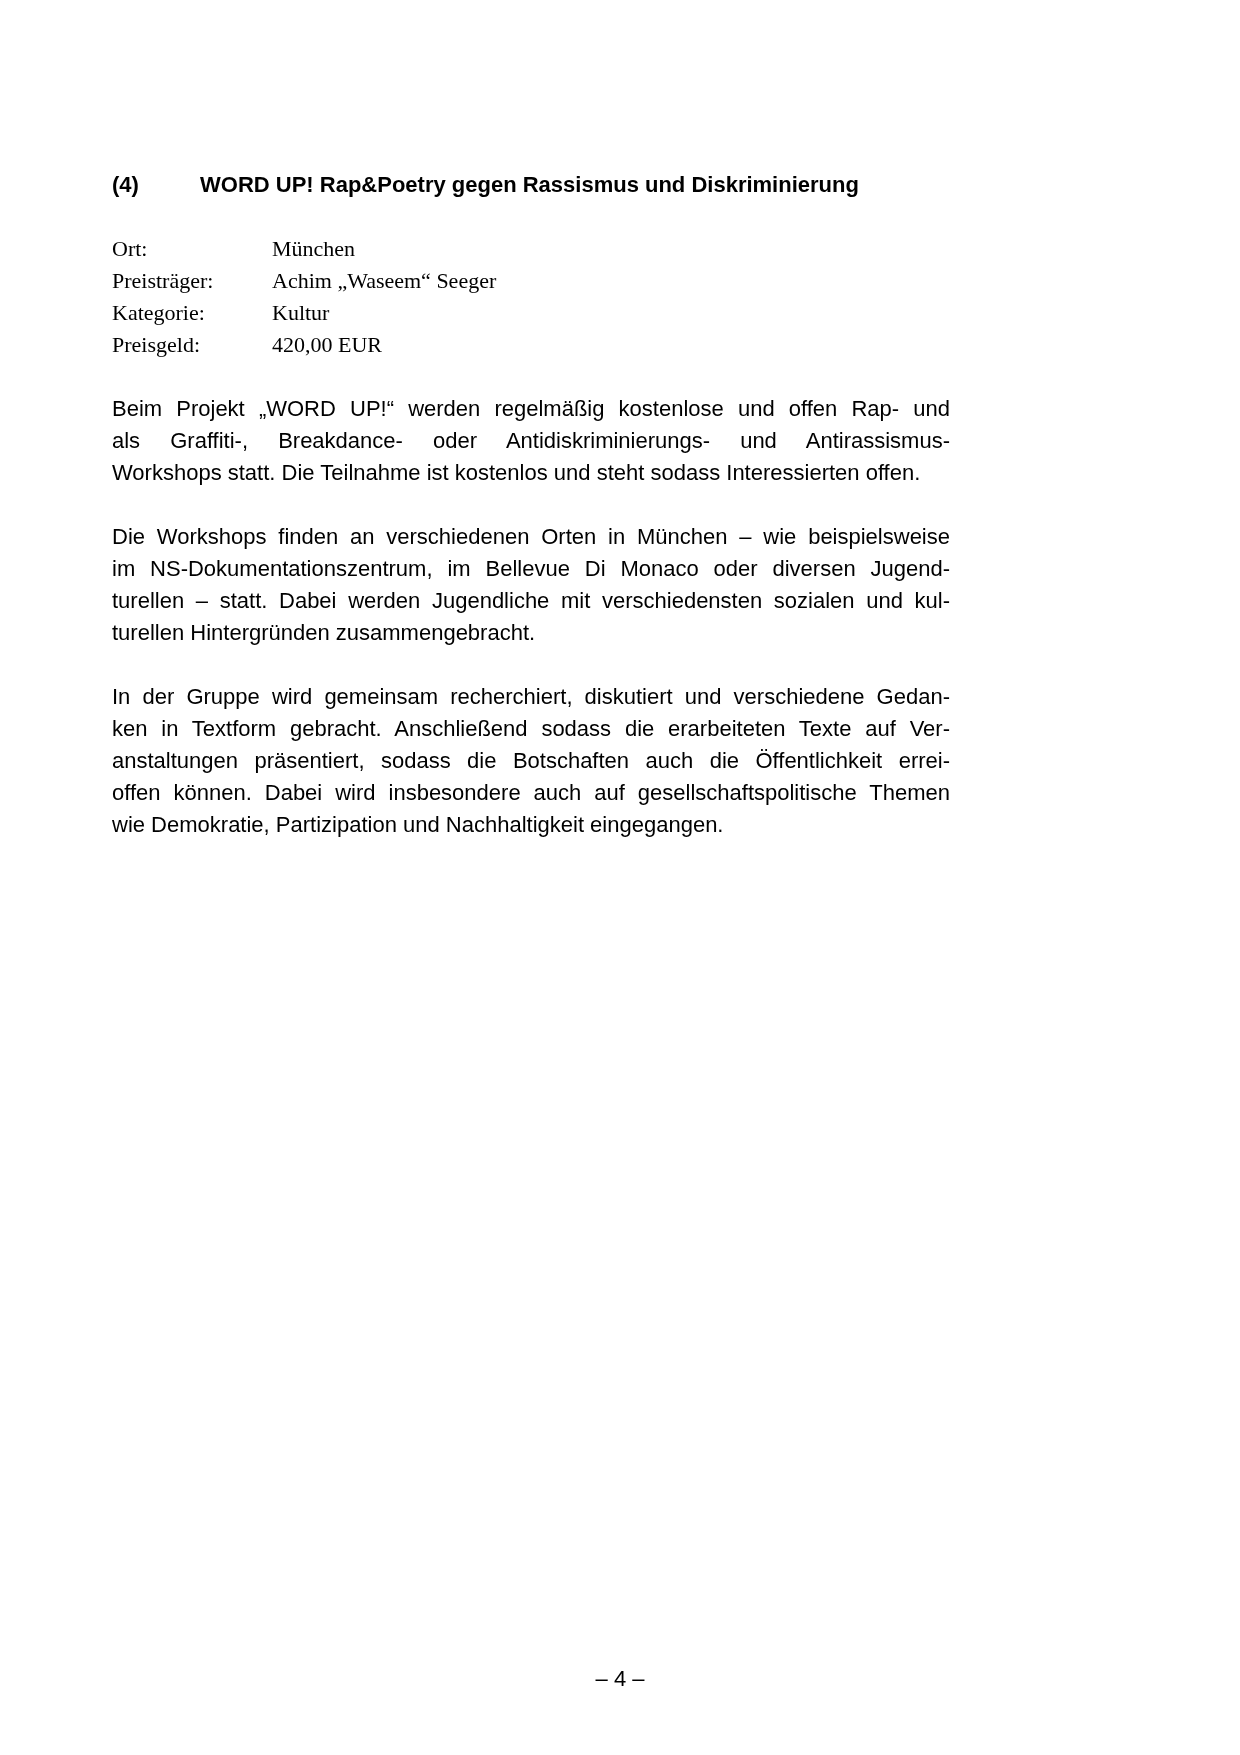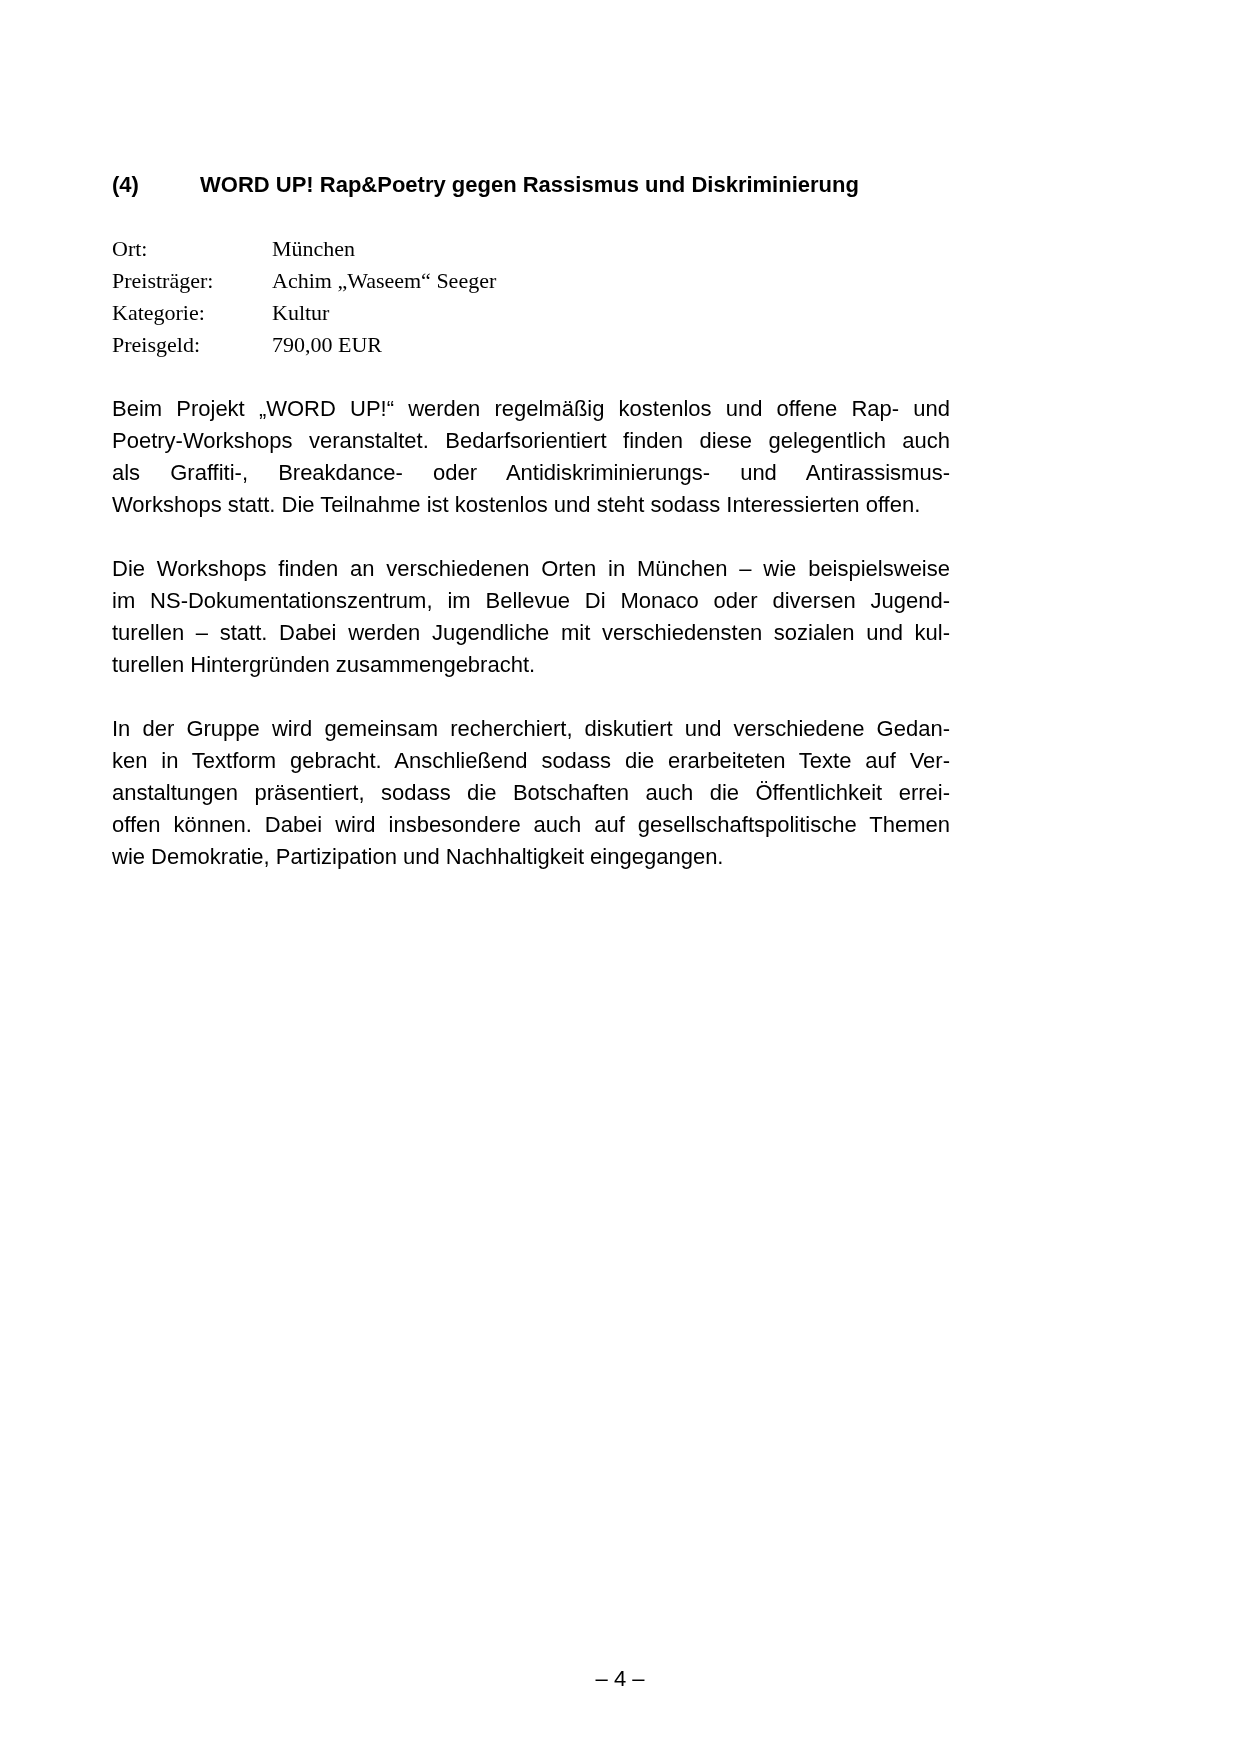--- a/index.html
+++ b/index.html
@@ -102,27 +102,26 @@
       <div class="detail-row">
         <span class="detail-label">Preisträger:</span>
         <span class="detail-value">Achim „Waseem“ Seeger</span>
       </div>
       <div class="detail-row">
         <span class="detail-label">Kategorie:</span>
         <span class="detail-value">Kultur</span>
       </div>
       <div class="detail-row">
         <span class="detail-label">Preisgeld:</span>
-        <span class="detail-value">790,00 EUR</span>
+        <span class="detail-value">420,00 EUR</span>
       </div>
     </div>
 
     <div class="paragraph">
-      <div class="jline">Beim Projekt „WORD UP!“ werden regelmäßig kostenlos und offene Rap- und</div>
-      <div class="jline">Poetry-Workshops veranstaltet. Bedarfsorientiert finden diese gelegentlich auch</div>
+      <div class="jline">Beim Projekt „WORD UP!“ werden regelmäßig kostenlose und offen Rap- und</div>
       <div class="jline">als Graffiti-, Breakdance- oder Antidiskriminierungs- und Antirassismus-</div>
       <div class="lline">Workshops statt. Die Teilnahme ist kostenlos und steht sodass Interessierten offen.</div>
     </div>
 
     <div class="paragraph">
       <div class="jline">Die Workshops finden an verschiedenen Orten in München – wie beispielsweise</div>
       <div class="jline">im NS-Dokumentationszentrum, im Bellevue Di Monaco oder diversen Jugend-</div>
       <div class="jline">turellen – statt. Dabei werden Jugendliche mit verschiedensten sozialen und kul-</div>
       <div class="lline">turellen Hintergründen zusammengebracht.</div>
     </div>

